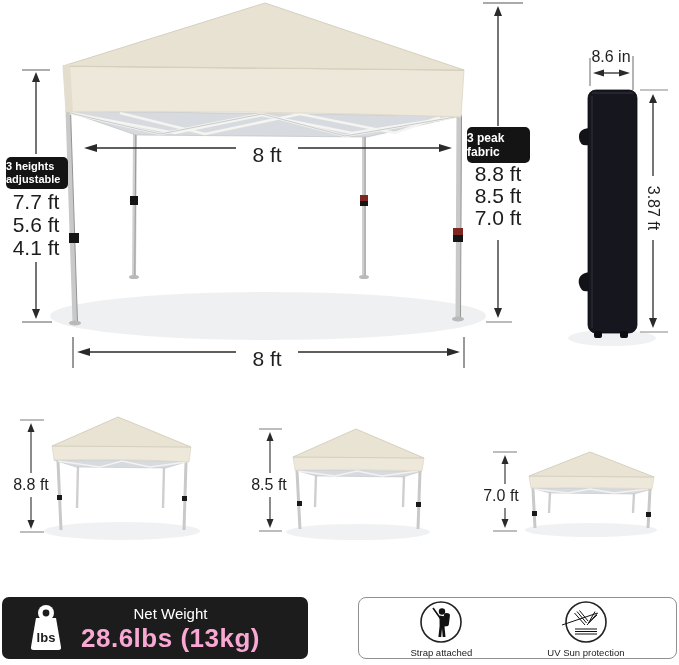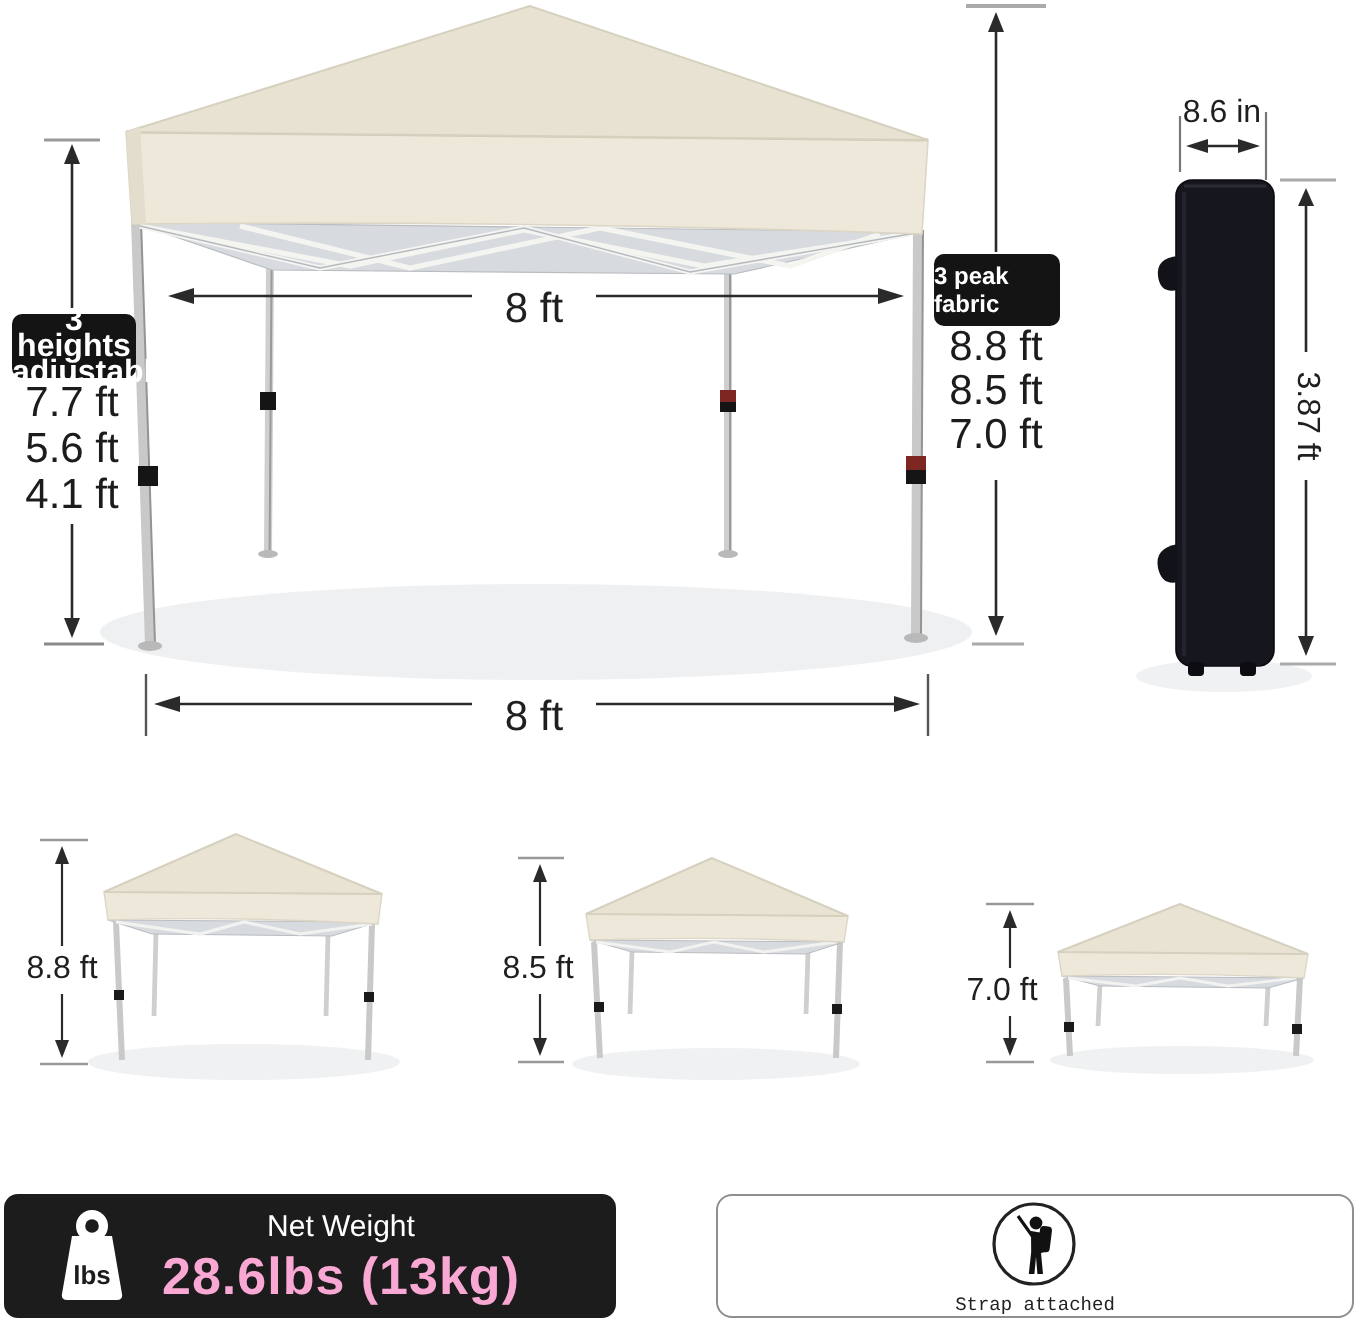--- a/index.html
+++ b/index.html
@@ -9,41 +9,41 @@
   }
   #scene{position:absolute;left:0;top:0;}
   .txt{position:absolute;text-align:center;color:#1f1f1f;}
   .dim-num{font-size:21px;line-height:23px;letter-spacing:0;margin-top:10px;}
   .dim-num-sm{font-size:16px;line-height:18px;}
   .pill{
     position:absolute;background:#141414;color:#ffffff;border-radius:5px;
     display:flex;flex-direction:column;align-items:flex-start;justify-content:center;
     font-weight:bold;text-align:center;
   }
-  .pill.small-type{font-size:16px;line-height:13px;}
+  .pill.small-type{font-size:11px;line-height:13px;}
   .pill.peak-type{font-size:12px;line-height:14px;}
   .vals{position:absolute;text-align:center;font-size:21px;line-height:23px;color:#1c1c1c;}
   .vals div{white-space:nowrap;}
   .rot90{transform:rotate(90deg);transform-origin:center center;}
   
   #weight-bar{
     position:absolute;left:2px;top:597px;width:306px;height:62px;background:#1c1c1c;
     border-radius:7px;display:flex;align-items:center;padding-left:26px;box-sizing:border-box;gap:17px;
   }
   #weight-texts{display:flex;flex-direction:column;justify-content:center;align-items:center;}
   #weight-title{color:#ffffff;font-size:15px;line-height:17px;margin-bottom:2px;}
   #weight-value{color:#f9a8d4;font-size:26px;line-height:28px;font-weight:bold;letter-spacing:0.5px;}
   
   #features-box{
     position:absolute;left:358px;top:597px;width:319px;height:62px;background:#ffffff;
     border:1px solid #8f8f8f;border-radius:8px;box-sizing:border-box;
     display:flex;align-items:center;justify-content:space-around;padding:0 14px;
   }
   .feature{display:flex;flex-direction:column;align-items:center;justify-content:center;}
-  .feature-label{font-size:9.5px;line-height:10px;color:#222222;margin-top:1px;white-space:nowrap;font-family:Liberation Mono, monospace;}
+  .feature-label{font-size:9.5px;line-height:10px;color:#222222;margin-top:1px;white-space:nowrap;}
 </style>
 </head>
 <body>
 
 <div id="stage">
 
   <svg id="scene" width="679" height="595" viewBox="0 0 679 595">
 
     <g>
       <ellipse cx="268" cy="316" rx="218" ry="24" fill="#e9ebee" opacity="0.75"></ellipse>
@@ -262,15 +262,33 @@
         <circle cx="24" cy="23" r="20" fill="none" stroke="#222222" stroke-width="1.6"></circle>
         <line x1="16" y1="9" x2="26" y2="23" stroke="#111111" stroke-width="1.6"></line>
         <circle cx="25" cy="12.5" r="3.2" fill="#111111"></circle>
         <rect x="26.5" y="14" width="6" height="13" rx="2" fill="#111111" transform="rotate(7 29 20)"></rect>
         <path d="M22.5,16.5 L28.5,17.5 L29.5,27 L27.5,27.5 L28.5,38 L25.7,38 L25,29.5 L24.2,38 L21.4,38 L22.6,27 Z" fill="#111111"></path>
       </svg>
       <div class="feature-label">Strap attached</div>
     </div>
 
 
+    <div class="feature">
+      <svg width="48" height="48" viewBox="0 0 48 48">
+        <circle cx="24" cy="23" r="20" fill="none" stroke="#222222" stroke-width="1.6"></circle>
+        <g stroke="#111111" stroke-width="1">
+          <line x1="13" y1="30" x2="35" y2="30"></line>
+          <line x1="13" y1="32.5" x2="35" y2="32.5"></line>
+          <line x1="13" y1="35" x2="35" y2="35"></line>
+          <line x1="12.5" y1="14" x2="23" y2="26"></line>
+          <line x1="15" y1="12.5" x2="24.5" y2="24"></line>
+          <line x1="17.5" y1="11.5" x2="26" y2="22"></line>
+          <line x1="25,26" y1="26" x2="35.5" y2="14"></line>
+          <line x1="26.5" y1="24" x2="33" y2="12.5"></line>
+          <line x1="25" y1="26" x2="35.5" y2="14"></line>
+          <line x1="27" y1="23.5" x2="35" y2="16"></line>
+        </g>
+      </svg>
+      <div class="feature-label">UV Sun protection</div>
+    </div>
 
   </div>
 </div>
 
 </body></html>

